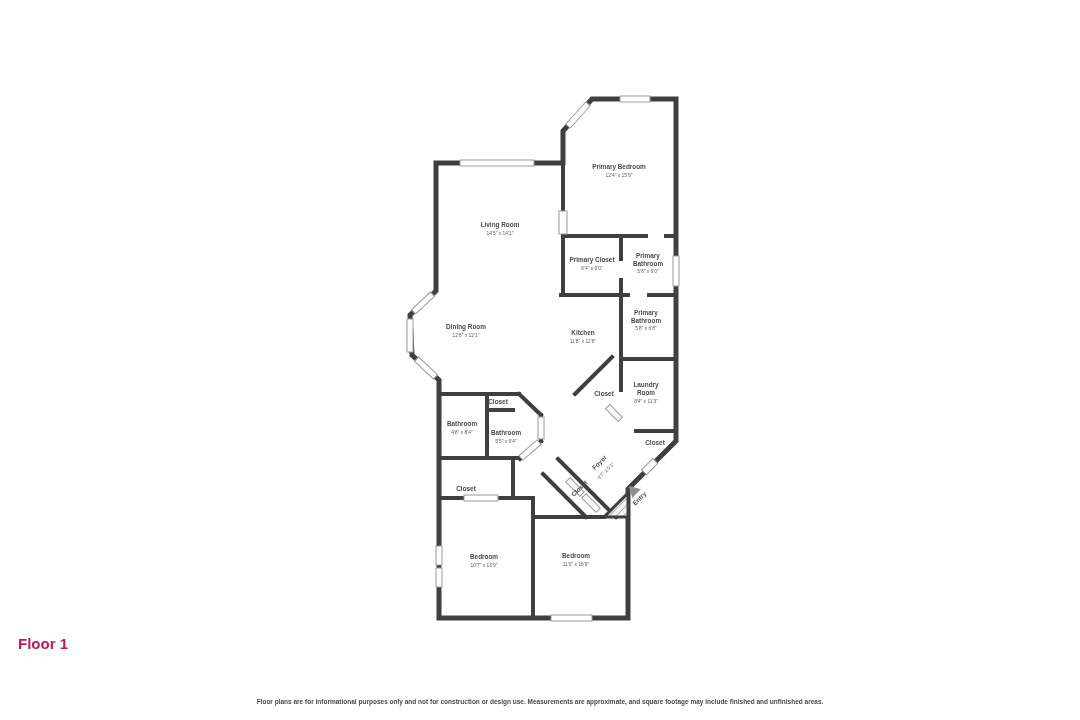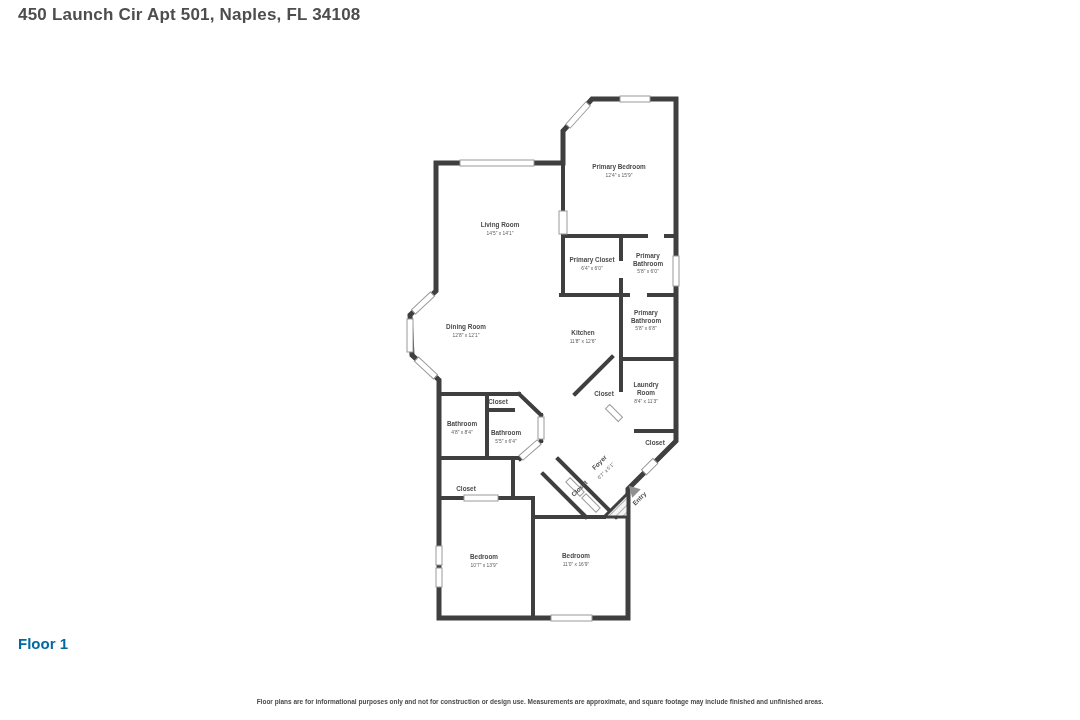--- a/index.html
+++ b/index.html
@@ -1,33 +1,32 @@
 <!DOCTYPE html>
 <html><head>
 <meta charset="utf-8">
 <style>
   html,body{margin:0;padding:0;background:#fff;}
   #stage{position:relative;width:1080px;height:720px;background:#ffffff;overflow:hidden;
          font-family:"Liberation Sans",sans-serif;}
   #plan-svg{position:absolute;left:0;top:0;}
   .page-title{position:absolute;left:18px;top:5px;font-size:17px;font-weight:700;color:#4d4d4d;letter-spacing:.2px;}
-  .floor-label{position:absolute;left:18px;top:635px;font-size:15px;font-weight:700;color:#0369a1;}
+  .floor-label{position:absolute;left:18px;top:635px;font-size:15px;font-weight:700;color:#be185d;}
   .disclaimer{position:absolute;left:0;top:698px;width:1080px;text-align:center;
               font-size:6.5px;font-weight:600;color:#4a4a4a;}
   .rl{font-size:6.4px;font-weight:600;fill:#4a4a4a;text-anchor:middle;}
   .rd{font-size:4.9px;font-weight:400;fill:#5a5a5a;text-anchor:middle;}
   .wall{stroke:#3f3f3f;fill:none;stroke-linecap:square;}
   .win{fill:#ffffff;stroke:#9a9a9a;stroke-width:1;}
 </style>
 </head>
 <body>
 
 <div id="stage">
 
-  <div class="page-title">450 Launch Cir Apt 501, Naples, FL 34108</div>
 
   <svg id="plan-svg" width="1080" height="720" viewBox="0 0 1080 720">
     <defs>
       <pattern id="hatch" patternUnits="userSpaceOnUse" width="5" height="5" patternTransform="rotate(45 0 0)">
         <rect width="5" height="5" fill="#f4f4f4"></rect>
         <line x1="0" y1="0" x2="0" y2="5" stroke="#9a9a9a" stroke-width="1.4"></line>
       </pattern>
     </defs>
 
     <path class="wall" fill="#f4f4f4" stroke-width="5" d="M592,99 L676,99 L676,441 L628,489 L628,618 L439,618 L439,380 L412,355 L410,315 L436,291 L436,163 L563,163 L563,131 Z"></path>

